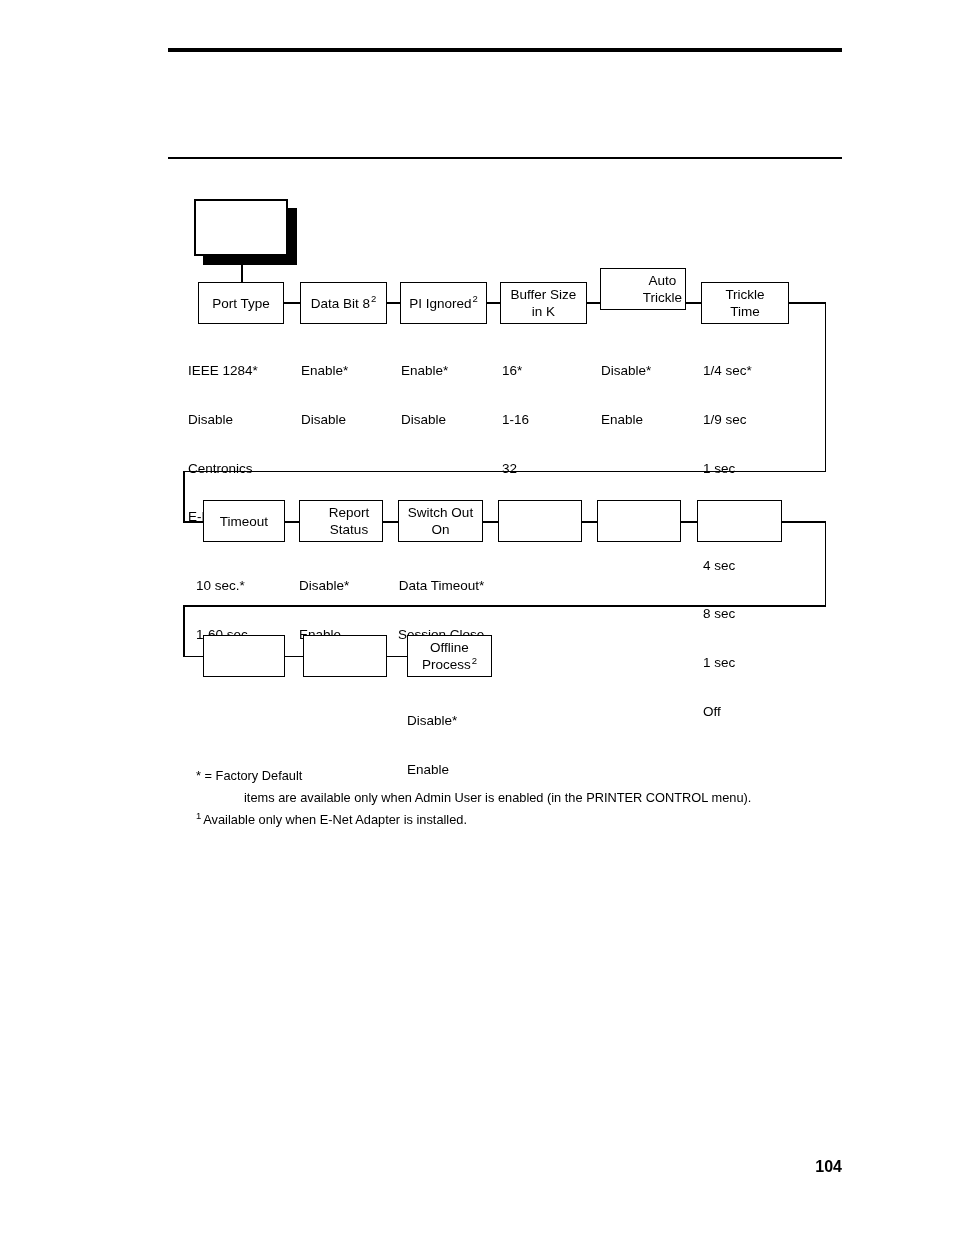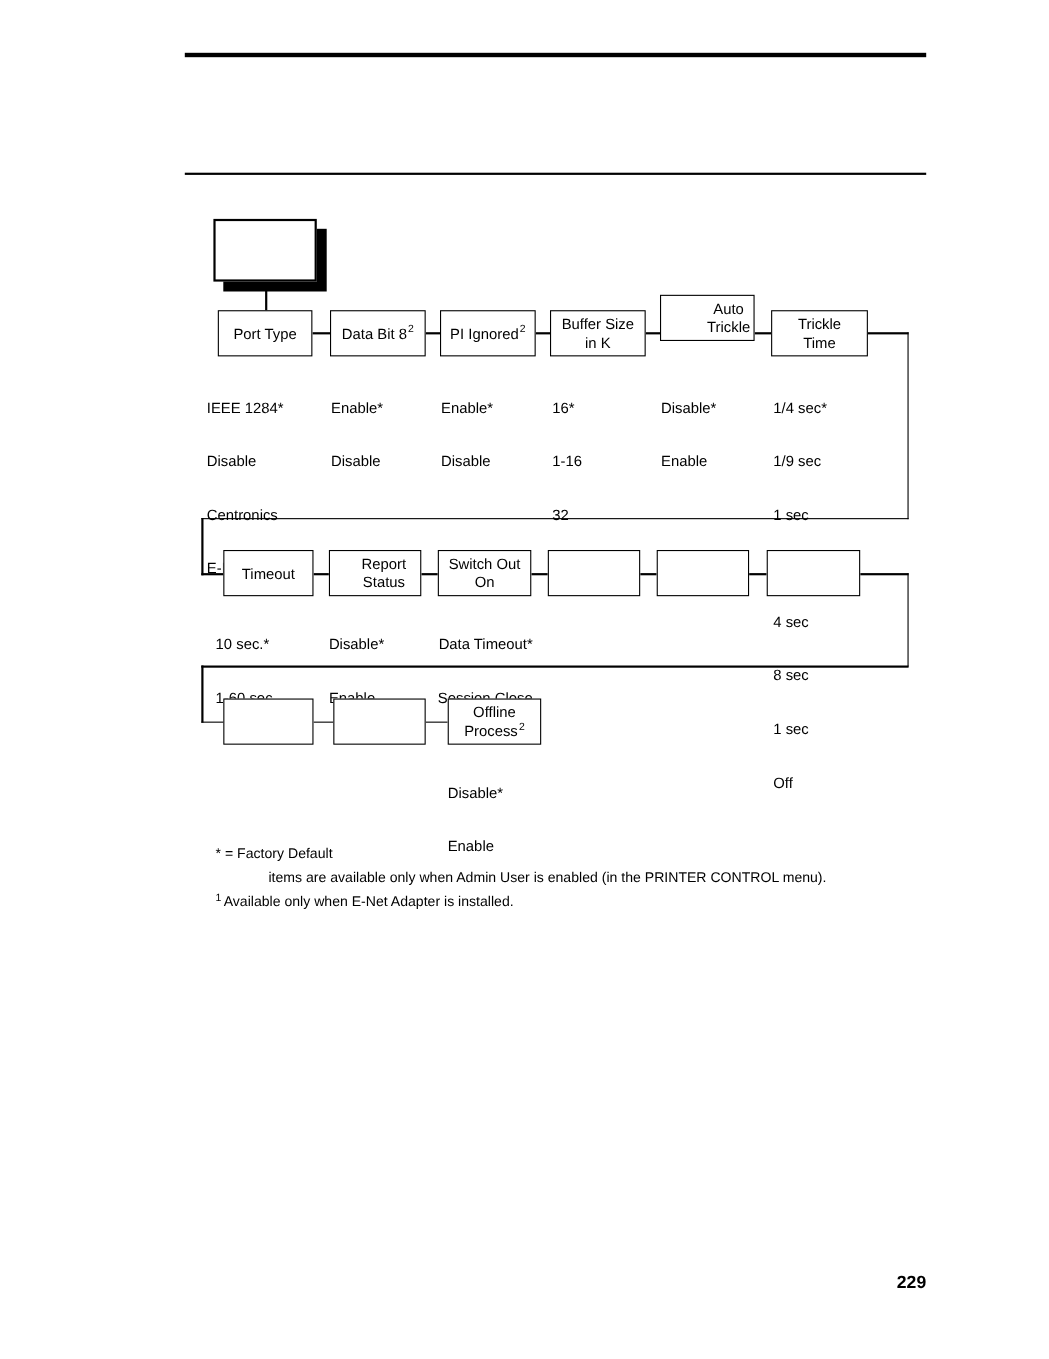--- a/index.html
+++ b/index.html
@@ -296,13 +296,13 @@
     <div>Enable</div>
   </div>
 </div>
 
 <div class="footnotes">
   <div class="fn">* = Factory Default</div>
   <div class="fn fn-indent">items are available only when Admin User is enabled (in the PRINTER CONTROL menu).</div>
   <div class="fn"><sup>1</sup><span>Available only when E-Net Adapter is installed.</span></div>
 </div>
 
-<div class="page-number">229</div>
+<div class="page-number">104</div>
 
 </body></html>

